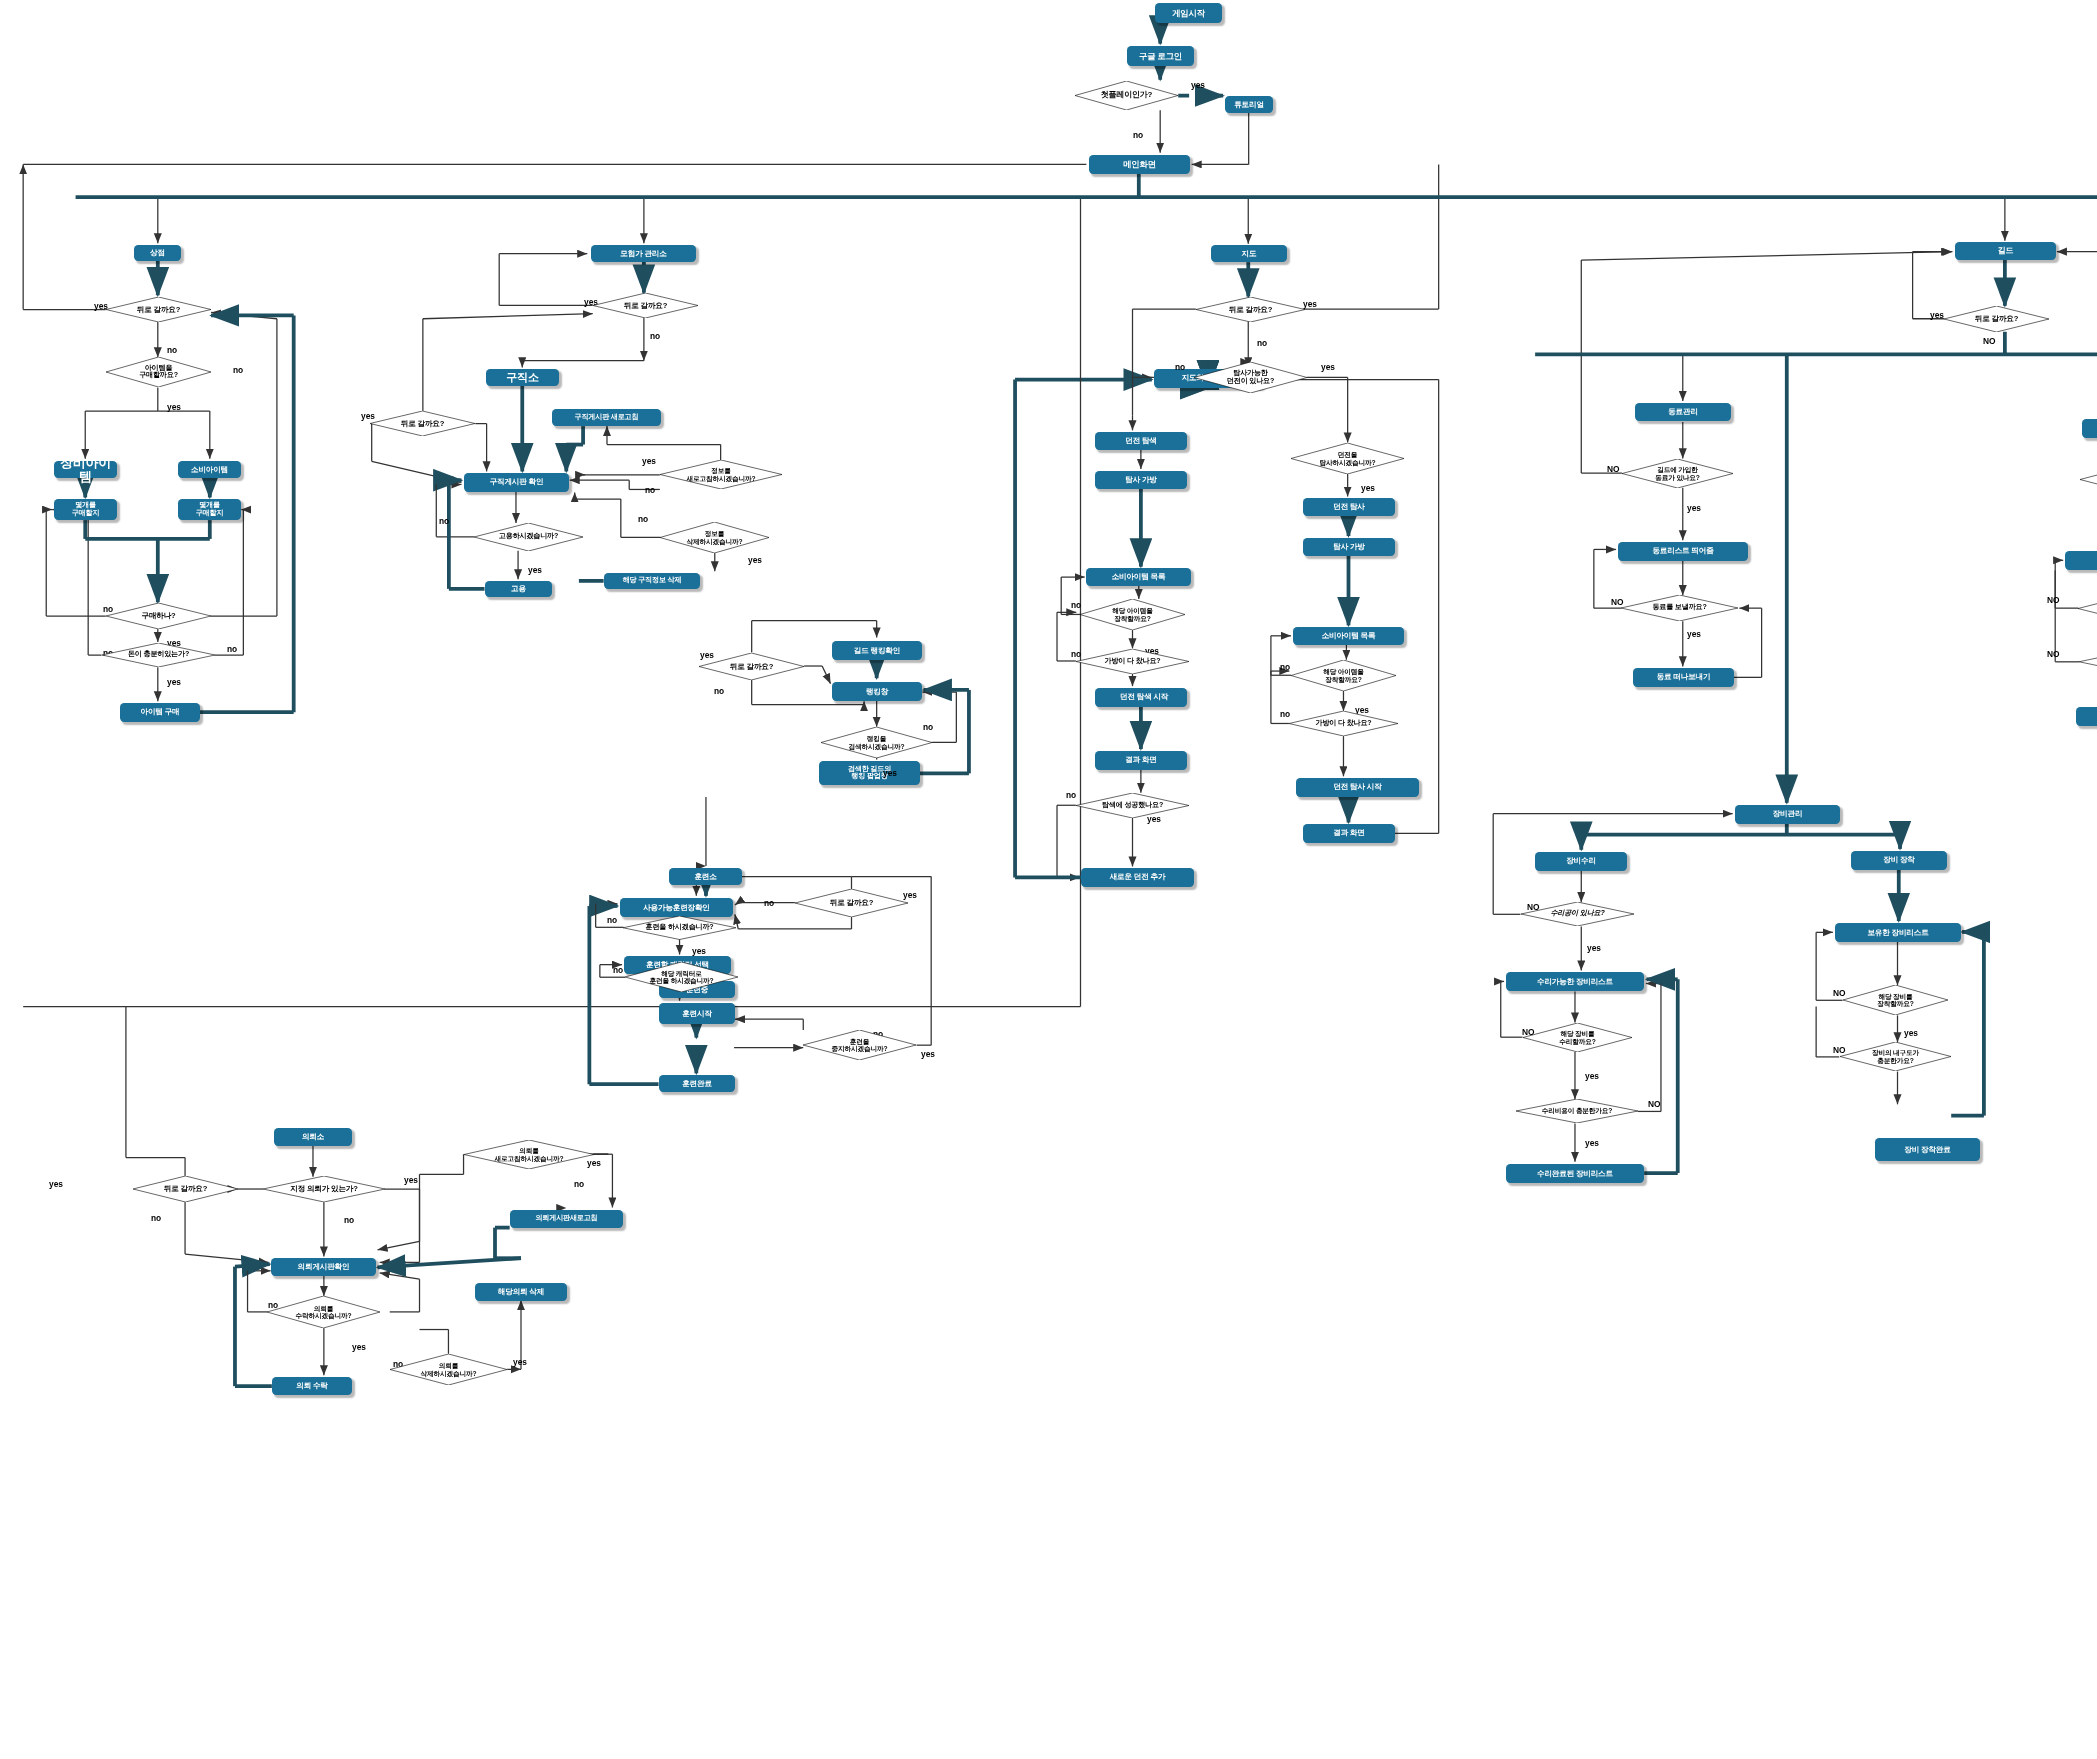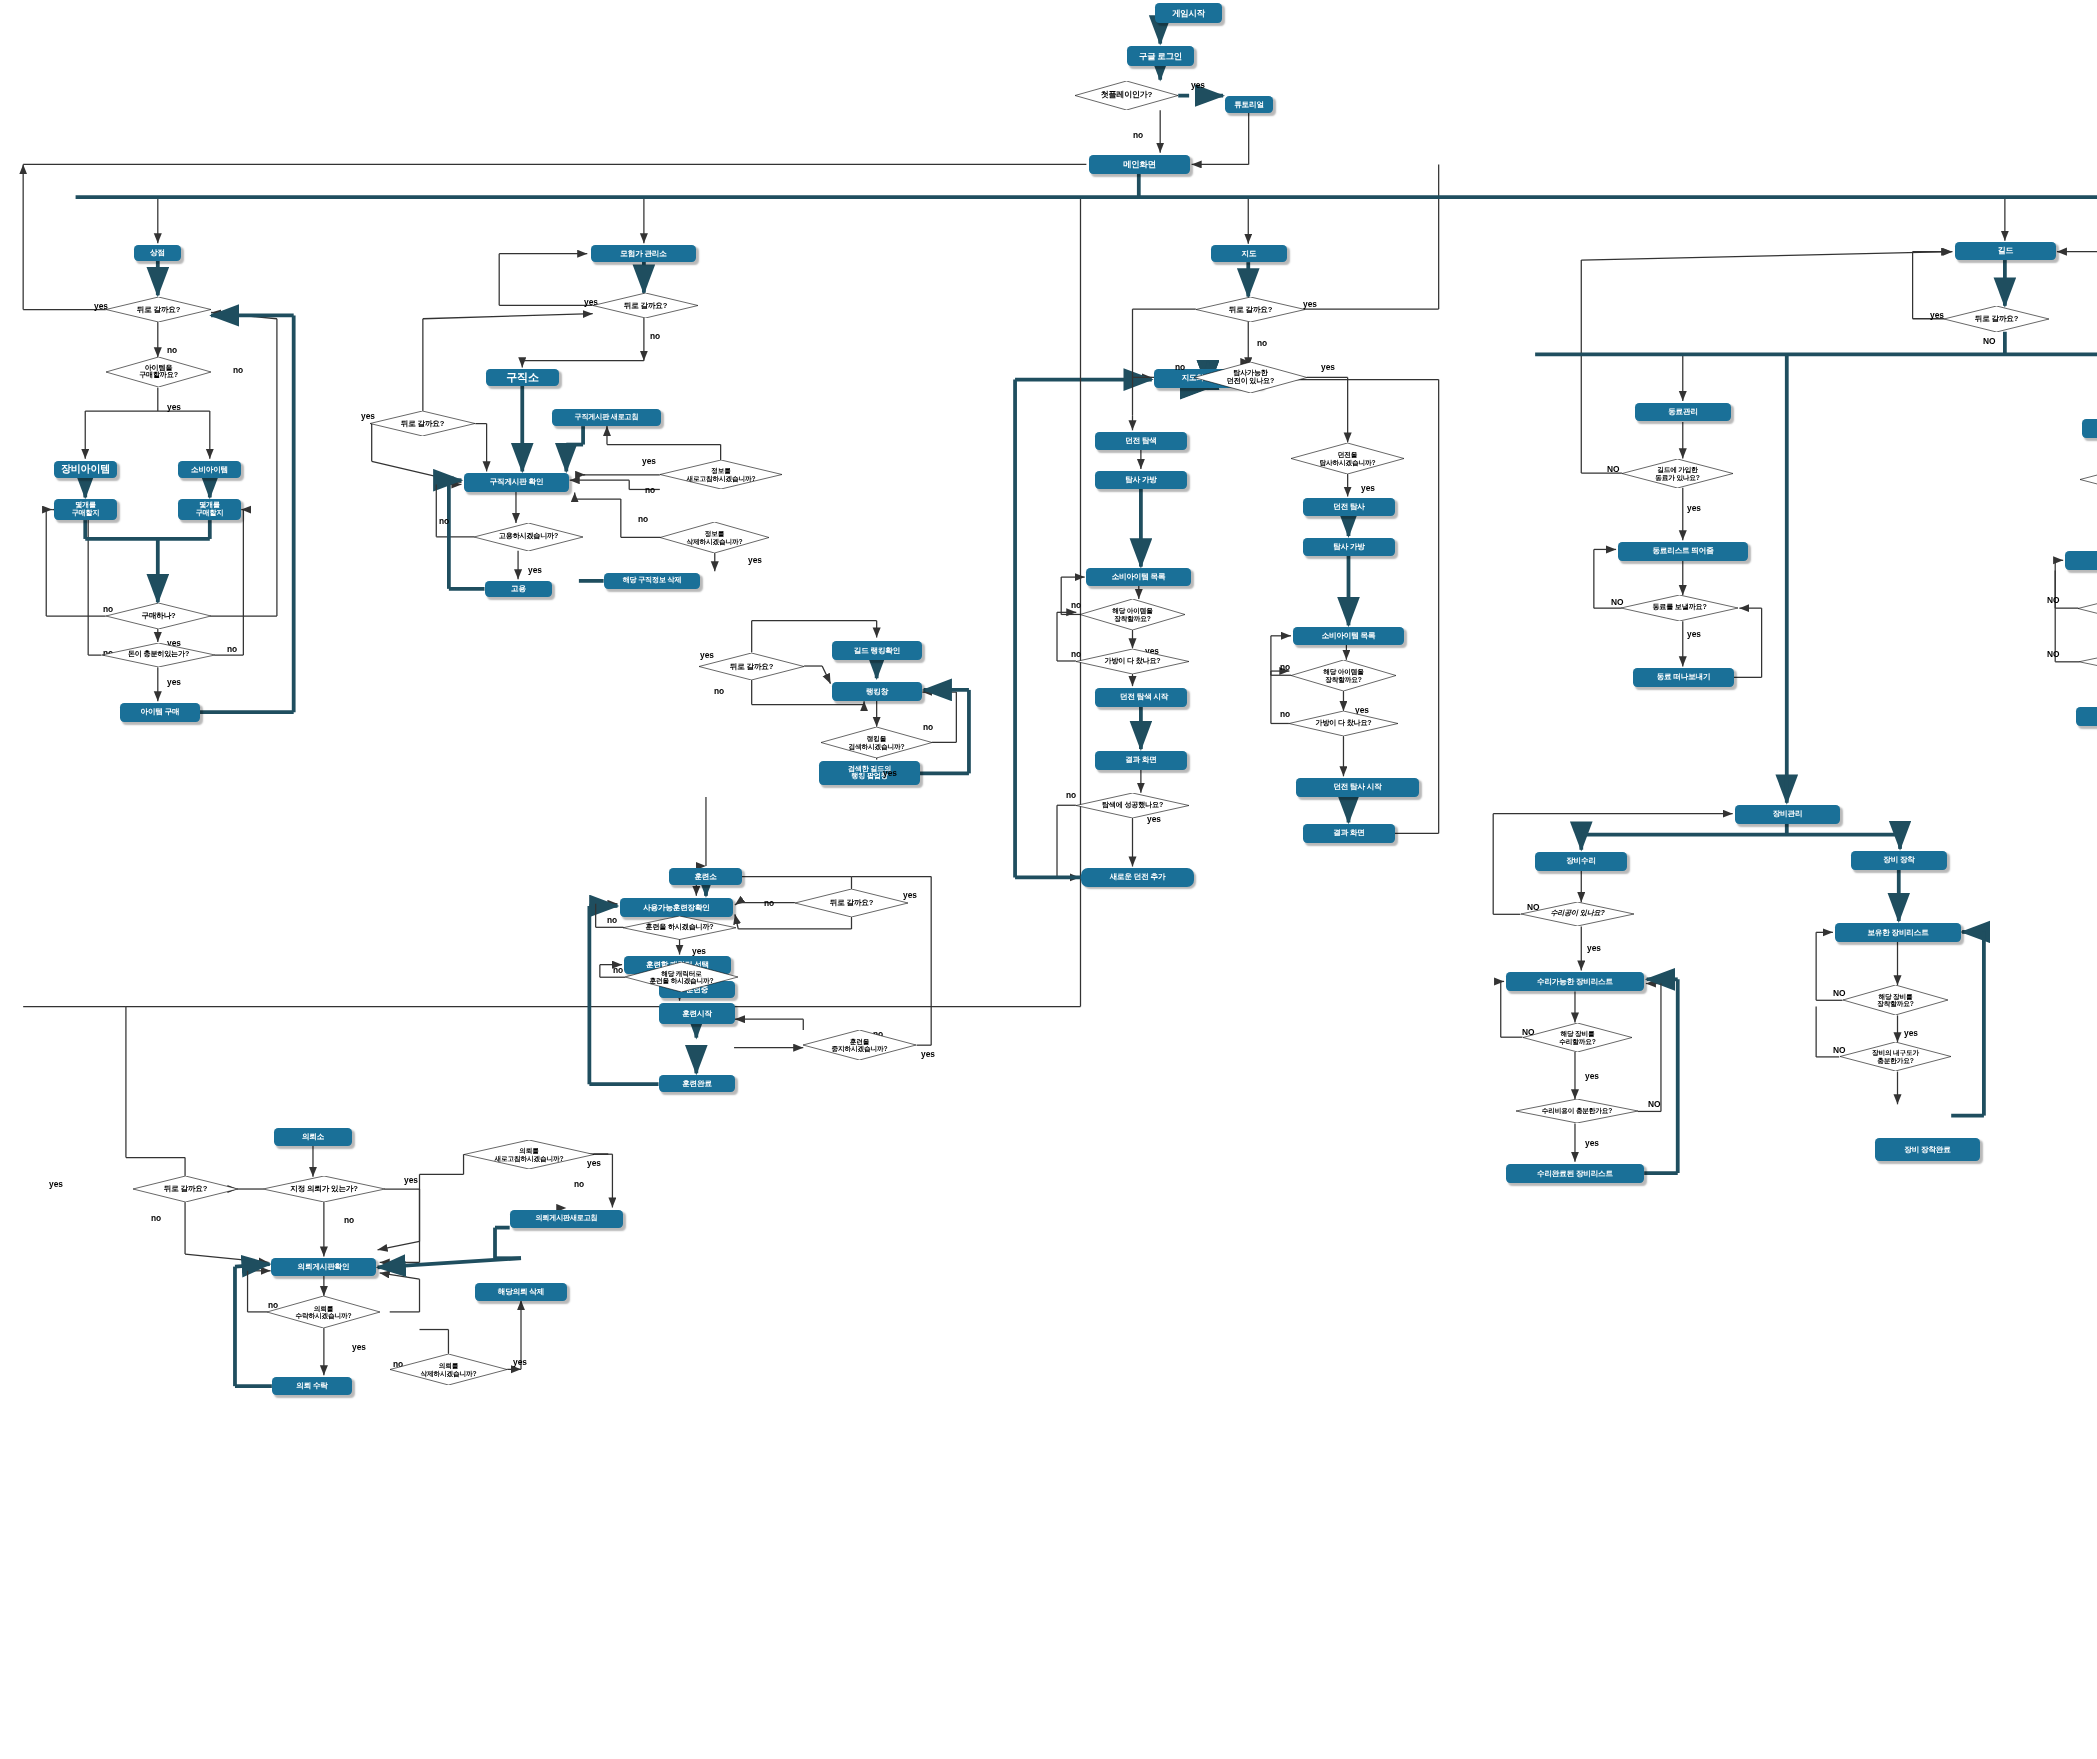--- a/index.html
+++ b/index.html
@@ -406,21 +406,21 @@
       </g>
     <g id="dashed" fill="none" stroke="#1F4E5F" stroke-width="9" stroke-dasharray="26 18" marker-end="url(#ah)">
         <path d="M2809,228 L2916,228"></path>
       </g>
   </svg>
 <div class="node" style="left: 1127px; top: 3.4px; width: 67px; height: 20px; font-size: 8.4px; white-space: pre-line; margin-left: 28px;">게임시작</div>
     <div class="node" style="left: 1127px; top: 46px; width: 67px; height: 20px; font-size: 8.4px; white-space: pre-line;">구글 로그인</div>
     <div class="node" style="left: 1225px; top: 96px; width: 48px; height: 17px; font-size: 7.6px; white-space: pre-line;">튜토리얼</div>
     <div class="node" style="left: 1089px; top: 155px; width: 101px; height: 18.5px; font-size: 8.4px; white-space: pre-line;">메인화면</div>
     <div class="node" style="left: 134px; top: 245px; width: 47px; height: 16px; font-size: 7.6px; white-space: pre-line;">상점</div>
-    <div class="node" style="left: 54px; top: 461px; width: 63px; height: 17px; font-size: 10px; white-space: pre-line;">장비아이템</div>
+    <div class="node" style="left: 54px; top: 461px; width: 63px; height: 17px; font-size: 13px; white-space: pre-line;">장비아이템</div>
     <div class="node" style="left: 178px; top: 461px; width: 63px; height: 17px; font-size: 7.6px; white-space: pre-line;">소비아이템</div>
     <div class="node" style="left: 54px; top: 499px; width: 63px; height: 21px; font-size: 7.1px; white-space: pre-line;">몇개를
 구매할지</div>
     <div class="node" style="left: 178px; top: 499px; width: 63px; height: 21px; font-size: 7.1px; white-space: pre-line;">몇개를
 구매할지</div>
     <div class="node" style="left: 120px; top: 703px; width: 80px; height: 18.5px; font-size: 7.6px; white-space: pre-line;">아이템 구매</div>
     <div class="node" style="left: 591px; top: 245px; width: 105px; height: 17px; font-size: 7.6px; white-space: pre-line;">모험가 관리소</div>
     <div class="node" style="left: 486px; top: 369px; width: 73px; height: 17px; font-size: 11px; white-space: pre-line;">구직소</div>
     <div class="node" style="left: 552px; top: 409px; width: 109px; height: 17px; font-size: 7.1px; white-space: pre-line;">구직게시판 새로고침</div>
     <div class="node" style="left: 464px; top: 473px; width: 105px; height: 18.5px; font-size: 7.6px; white-space: pre-line;">구직게시판 확인</div>
@@ -441,21 +441,21 @@
     <div class="node" style="left: 510px; top: 1210px; width: 113px; height: 17.6px; font-size: 7.1px; white-space: pre-line;">의뢰게시판새로고침</div>
     <div class="node" style="left: 475px; top: 1283px; width: 92px; height: 17.6px; font-size: 7.6px; white-space: pre-line;">해당의뢰 삭제</div>
     <div class="node" style="left: 272px; top: 1377px; width: 80px; height: 17.6px; font-size: 7.6px; white-space: pre-line;">의뢰 수락</div>
     <div class="node" style="left: 1211px; top: 245px; width: 76px; height: 17px; font-size: 7.6px; white-space: pre-line;">지도</div>
     <div class="node" style="left: 1154px; top: 369px; width: 109px; height: 18.5px; font-size: 7.6px; white-space: pre-line;">지도화면 띄우기</div>
     <div class="node" style="left: 1095px; top: 432px; width: 92px; height: 17.6px; font-size: 7.6px; white-space: pre-line;">던전 탐색</div>
     <div class="node" style="left: 1095px; top: 471px; width: 92px; height: 17.6px; font-size: 7.6px; white-space: pre-line;">탐사 가방</div>
     <div class="node" style="left: 1086px; top: 568px; width: 105px; height: 17.6px; font-size: 7.6px; white-space: pre-line;">소비아이템 목록</div>
     <div class="node" style="left: 1095px; top: 688px; width: 92px; height: 18.5px; font-size: 7.6px; white-space: pre-line; padding-left: 8px;">던전 탐색 시작</div>
     <div class="node" style="left: 1095px; top: 751px; width: 92px; height: 18.5px; font-size: 7.6px; white-space: pre-line;">결과 화면</div>
-    <div class="node" style="left: 1081px; top: 868px; width: 113px; height: 18.5px; font-size: 7.6px; white-space: pre-line; border-radius: 7px;">새로운 던전 추가</div>
+    <div class="node" style="left: 1081px; top: 868px; width: 113px; height: 18.5px; font-size: 7.6px; white-space: pre-line;">새로운 던전 추가</div>
     <div class="node" style="left: 1303px; top: 498px; width: 92px; height: 17.6px; font-size: 7.6px; white-space: pre-line;">던전 탐사</div>
     <div class="node" style="left: 1303px; top: 538px; width: 92px; height: 17.6px; font-size: 7.6px; white-space: pre-line;">탐사 가방</div>
     <div class="node" style="left: 1293px; top: 627px; width: 111px; height: 17.6px; font-size: 7.6px; white-space: pre-line;">소비아이템 목록</div>
     <div class="node" style="left: 1296px; top: 778px; width: 123px; height: 18.5px; font-size: 7.6px; white-space: pre-line;">던전 탐사 시작</div>
     <div class="node" style="left: 1303px; top: 824px; width: 92px; height: 18.5px; font-size: 7.6px; white-space: pre-line;">결과 화면</div>
     <div class="node" style="left: 1955px; top: 242px; width: 101px; height: 17.6px; font-size: 8px; white-space: pre-line;">길드</div>
     <div class="node" style="left: 1635px; top: 403px; width: 96px; height: 17.6px; font-size: 7.6px; white-space: pre-line;">동료관리</div>
     <div class="node" style="left: 1618px; top: 542px; width: 130px; height: 18.5px; font-size: 7.6px; white-space: pre-line;">동료리스트 띄어줌</div>
     <div class="node" style="left: 1633px; top: 668px; width: 101px; height: 18.5px; font-size: 7.6px; white-space: pre-line;">동료 떠나보내기</div>
     <div class="node" style="left: 1735px; top: 805px; width: 105px; height: 18.5px; font-size: 7.6px; white-space: pre-line;">장비관리</div>

